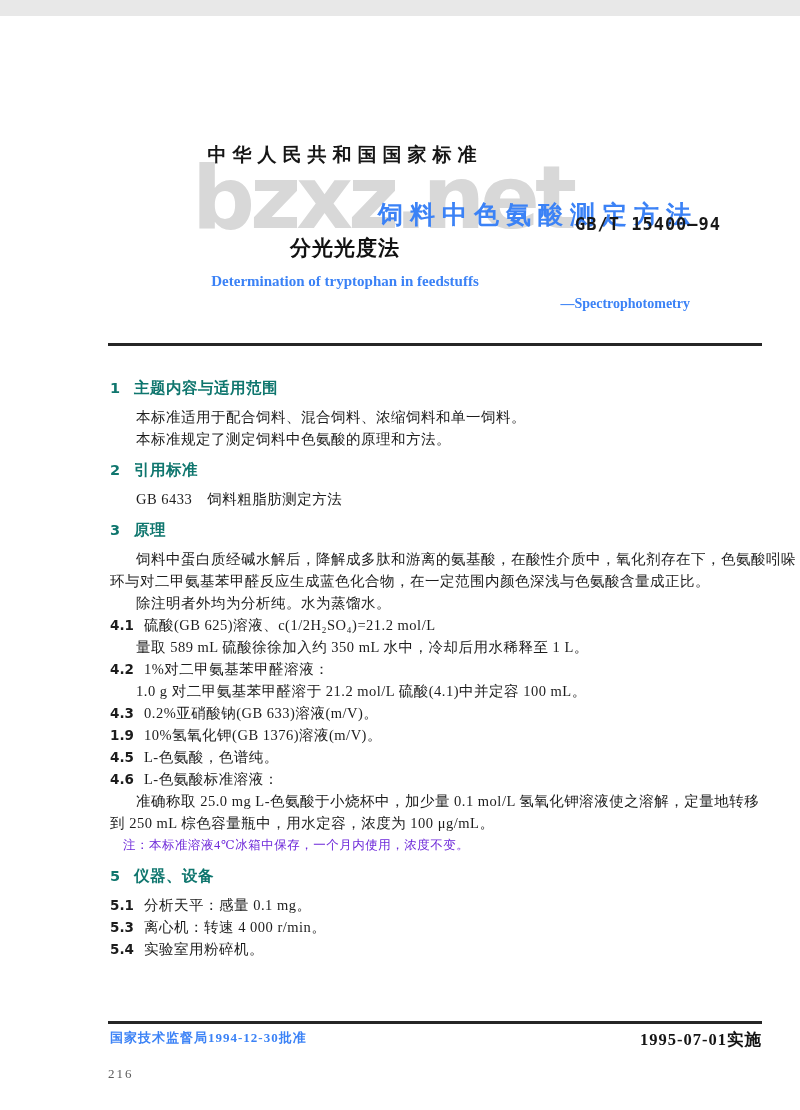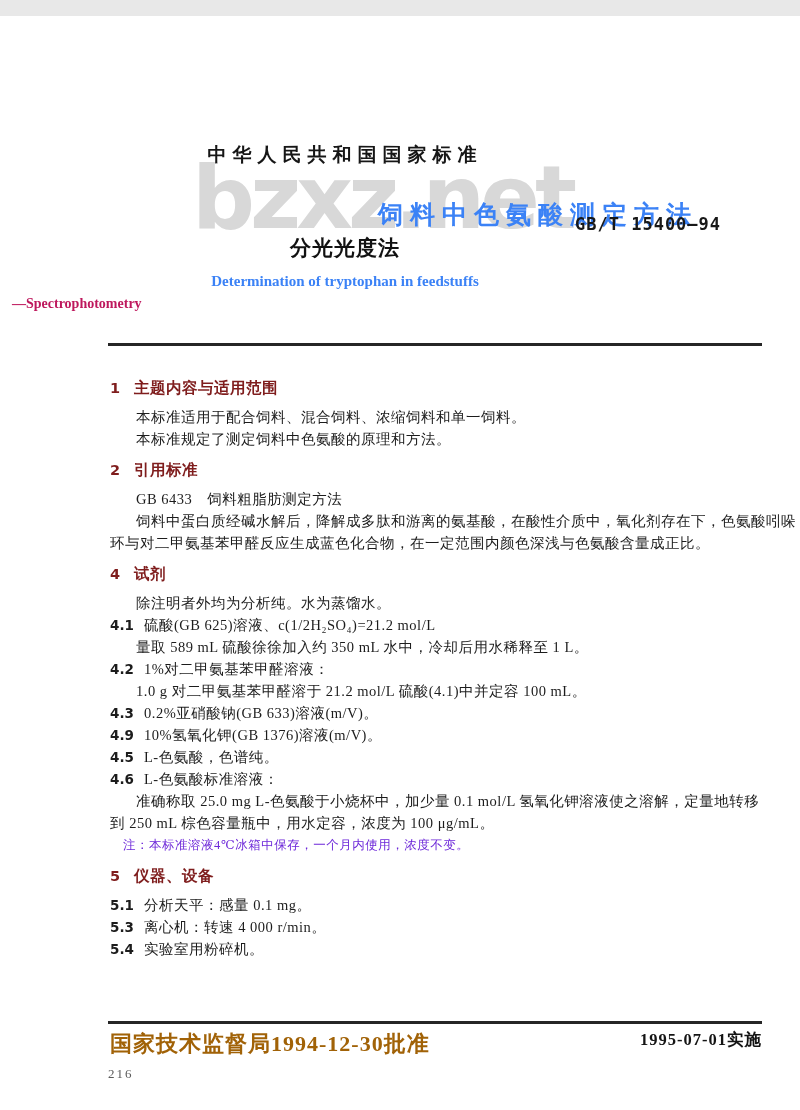--- a/index.html
+++ b/index.html
@@ -33,44 +33,44 @@
   .std-no{
     position:absolute;top:198px;left:575px;
     font-family:"DejaVu Sans Mono","Liberation Mono",monospace;
     font-weight:bold;font-size:17px;letter-spacing:1px;color:#181818;white-space:nowrap;
   }
   .en-title{
     position:absolute;top:257px;left:0;width:690px;text-align:center;
     font-weight:bold;font-size:15px;color:#3b82f6;white-space:nowrap;
   }
   .en-subtitle{
-    position:absolute;top:280px;left:12px;width:690px;text-align:left;
-    font-weight:bold;font-size:14px;color:#be185d;white-space:nowrap;
+    position:absolute;top:280px;left:0;width:690px;text-align:right;
+    font-weight:bold;font-size:14px;color:#3b82f6;white-space:nowrap;
   }
   .rule{position:absolute;left:108px;width:654px;height:3px;background:#262626;z-index:1;}
   .rule-top{top:327px;}
   .rule-bottom{top:1005px;}
   
   .doc-body{
     position:absolute;top:352px;left:110px;width:656px;z-index:1;
     font-size:14.5px;color:#1c1c1c;
   }
   .row{white-space:nowrap;}
   .row .txt{letter-spacing:0.5px;}
-  .h{font-weight:bold;font-size:15.5px;line-height:24px;margin:8px 0 6px 0;color:#7f1d1d;}
+  .h{font-weight:bold;font-size:15.5px;line-height:24px;margin:8px 0 6px 0;color:#0f766e;}
   .h .num{display:inline-block;min-width:24px;font-family:"DejaVu Sans","Liberation Sans",sans-serif;font-size:14.5px;}
   .p{line-height:22px;padding-left:26px;}
   .pc{line-height:22px;padding-left:0;}
   .s{line-height:22px;}
   .s .num{display:inline-block;min-width:34px;font-family:"DejaVu Sans","Liberation Sans",sans-serif;font-weight:bold;font-size:13.5px;}
   .note{line-height:22px;font-size:12.5px;padding-left:13px;color:#6d28d9;}
   
   .ft-left{
     position:absolute;top:1013px;left:110px;z-index:1;
-    font-weight:bold;font-size:22px;letter-spacing:1px;color:#a16207;white-space:nowrap;
+    font-weight:bold;font-size:13px;letter-spacing:1px;color:#3b82f6;white-space:nowrap;
   }
   .ft-right{
     position:absolute;top:1013px;right:38px;z-index:1;
     font-weight:bold;font-size:16.5px;letter-spacing:1px;color:#141414;white-space:nowrap;
   }
   .page-no{
     position:absolute;top:1050px;left:108px;z-index:1;
     font-size:13px;letter-spacing:2px;color:#5a5a5a;
   }
 </style>
@@ -91,30 +91,30 @@
   </div>
 
   <div class="rule rule-top"></div>
 
   <div class="doc-body">
       <div class="row h"><span class="num">1</span><span class="txt">主题内容与适用范围</span></div>
       <div class="row p"><span class="txt">本标准适用于配合饲料、混合饲料、浓缩饲料和单一饲料。</span></div>
       <div class="row p"><span class="txt">本标准规定了测定饲料中色氨酸的原理和方法。</span></div>
       <div class="row h"><span class="num">2</span><span class="txt">引用标准</span></div>
       <div class="row p"><span class="txt">GB 6433　饲料粗脂肪测定方法</span></div>
+      <div class="row h"><span class="num">3</span><span class="txt">原理</span></div>
       <div class="row p"><span class="txt">饲料中蛋白质经碱水解后，降解成多肽和游离的氨基酸，在酸性介质中，氧化剂存在下，色氨酸吲哚</span></div>
       <div class="row pc"><span class="txt">环与对二甲氨基苯甲醛反应生成蓝色化合物，在一定范围内颜色深浅与色氨酸含量成正比。</span></div>
-      <div class="row h"><span class="num">4</span><span class="txt">试剂</span></div>
       <div class="row p"><span class="txt">除注明者外均为分析纯。水为蒸馏水。</span></div>
       <div class="row s"><span class="num">4.1</span><span class="txt">硫酸(GB 625)溶液、c(1/2H₂SO₄)=21.2 mol/L</span></div>
       <div class="row p"><span class="txt">量取 589 mL 硫酸徐徐加入约 350 mL 水中，冷却后用水稀释至 1 L。</span></div>
       <div class="row s"><span class="num">4.2</span><span class="txt">1%对二甲氨基苯甲醛溶液：</span></div>
       <div class="row p"><span class="txt">1.0 g 对二甲氨基苯甲醛溶于 21.2 mol/L 硫酸(4.1)中并定容 100 mL。</span></div>
       <div class="row s"><span class="num">4.3</span><span class="txt">0.2%亚硝酸钠(GB 633)溶液(m/V)。</span></div>
-      <div class="row s"><span class="num">4.9</span><span class="txt">10%氢氧化钾(GB 1376)溶液(m/V)。</span></div>
+      <div class="row s"><span class="num">1.9</span><span class="txt">10%氢氧化钾(GB 1376)溶液(m/V)。</span></div>
       <div class="row s"><span class="num">4.5</span><span class="txt">L-色氨酸，色谱纯。</span></div>
       <div class="row s"><span class="num">4.6</span><span class="txt">L-色氨酸标准溶液：</span></div>
       <div class="row p"><span class="txt">准确称取 25.0 mg L-色氨酸于小烧杯中，加少量 0.1 mol/L 氢氧化钾溶液使之溶解，定量地转移</span></div>
       <div class="row pc"><span class="txt">到 250 mL 棕色容量瓶中，用水定容，浓度为 100 μg/mL。</span></div>
       <div class="row note"><span class="txt">注：本标准溶液4℃冰箱中保存，一个月内使用，浓度不变。</span></div>
       <div class="row h"><span class="num">5</span><span class="txt">仪器、设备</span></div>
       <div class="row s"><span class="num">5.1</span><span class="txt">分析天平：感量 0.1 mg。</span></div>
       <div class="row s"><span class="num">5.3</span><span class="txt">离心机：转速 4 000 r/min。</span></div>
       <div class="row s"><span class="num">5.4</span><span class="txt">实验室用粉碎机。</span></div>
     </div>

